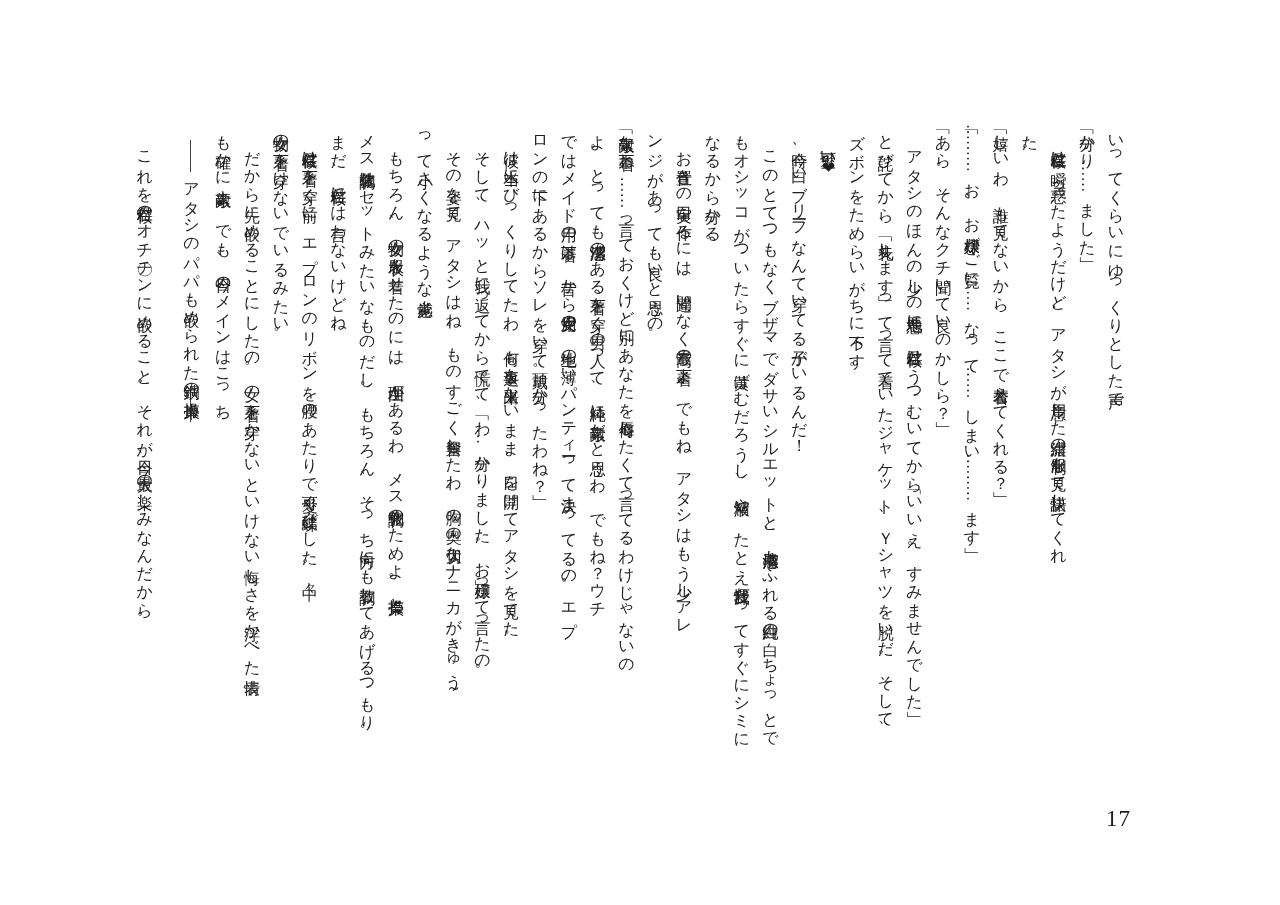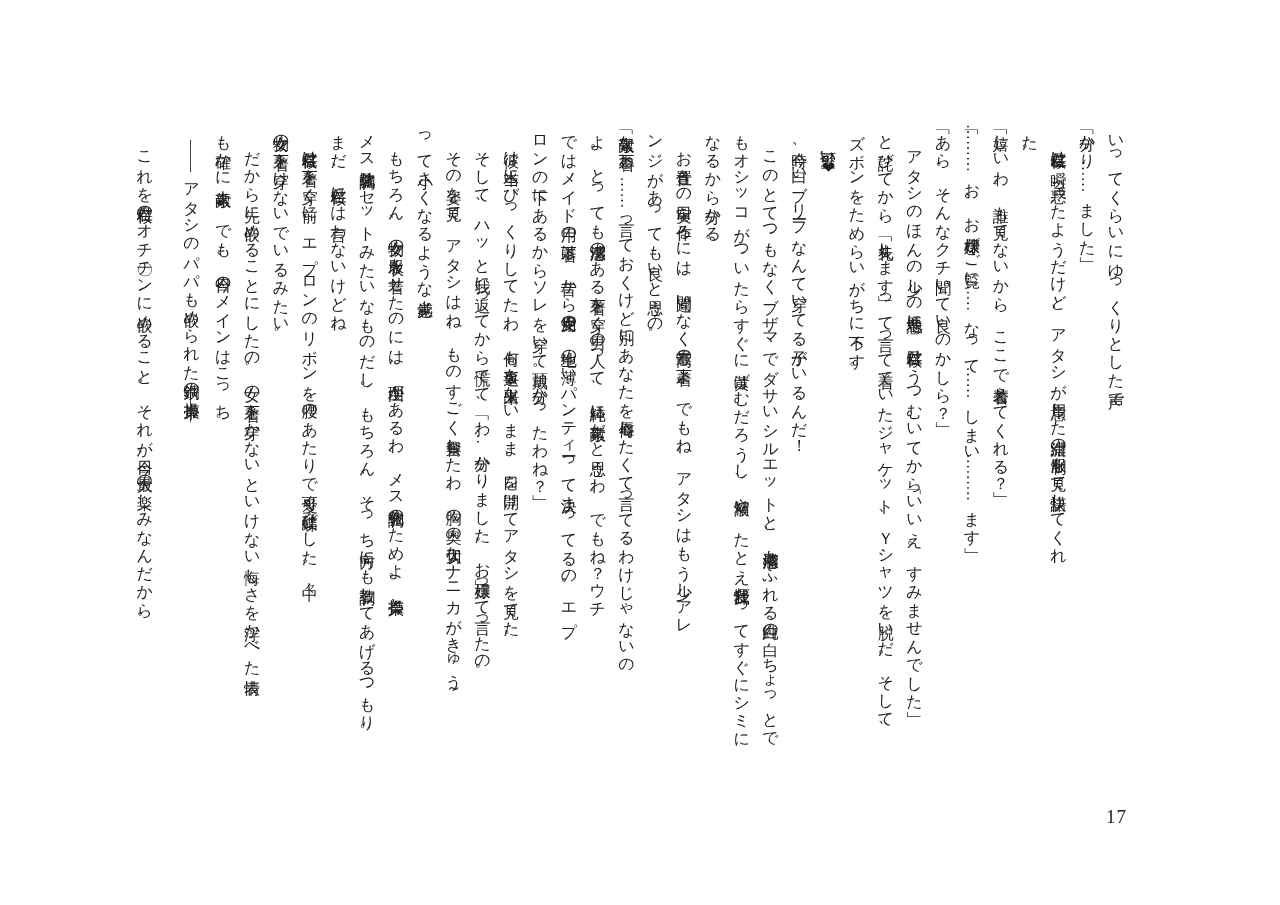--- a/index.html
+++ b/index.html
@@ -35,21 +35,21 @@
   .text-line.indent {
     text-indent: 1em;
   }
   
   .text-line:nth-child(33) { margin-block-start: 3px; }
   .text-line:nth-child(34) { margin-block-start: 18px; }
   .page-number {
     position: absolute;
     left: 1106px;
     top: 806px;
-    font-size: 19px;
+    font-size: 23px;
     letter-spacing: 1px;
     color: #1e1e1e;
   }
 </style>
 </head>
 <body>
 
 <div class="page">
   <div class="text-block" id="text-block">
       <div class="text-line">いってくらいにゆっくりとした声で。</div>

